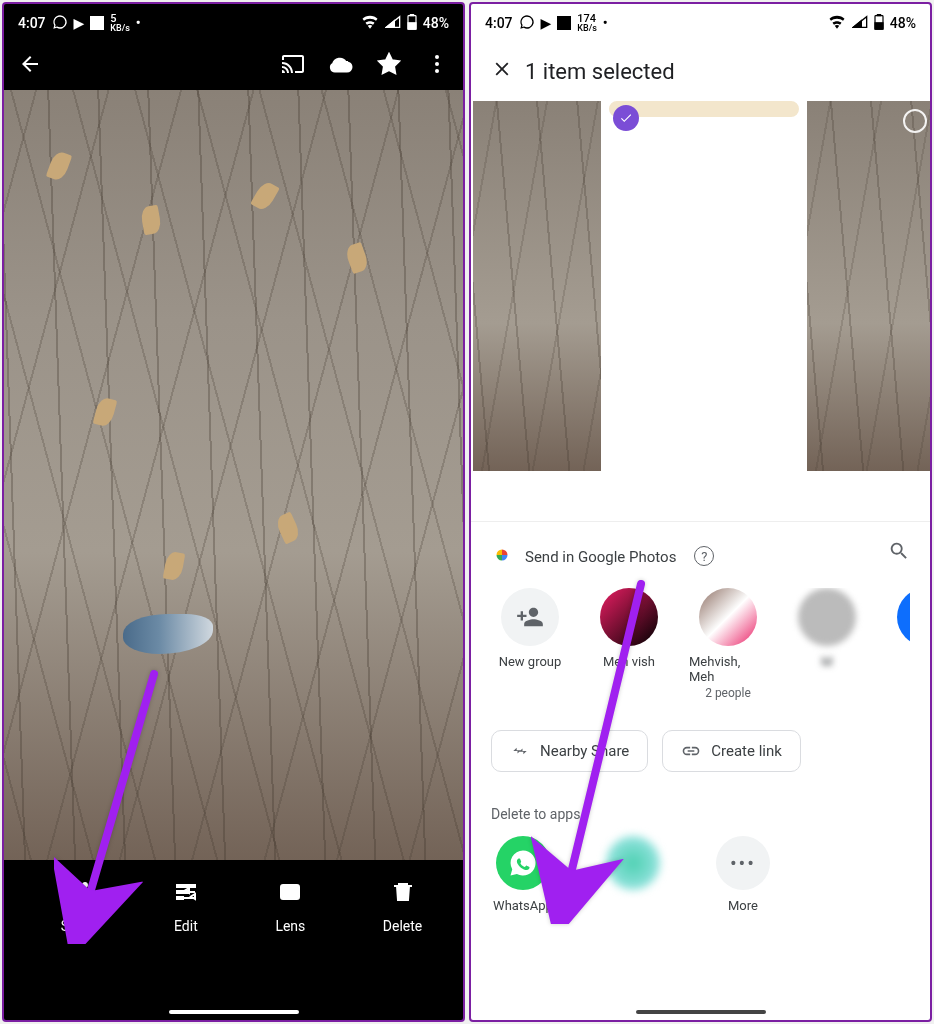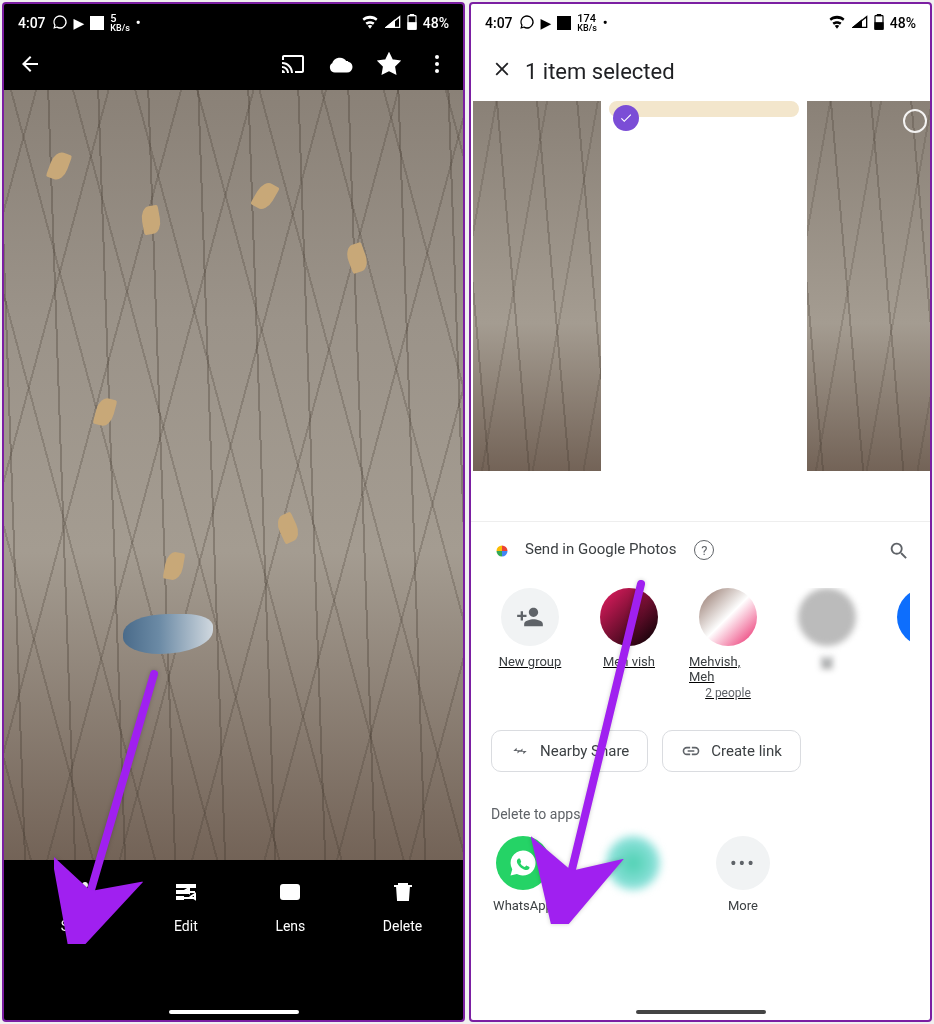--- a/index.html
+++ b/index.html
@@ -52,26 +52,26 @@
   repeating-linear-gradient(85deg, transparent 0 15px, rgba(60,50,40,0.25) 15px 17px, transparent 17px 40px),
   repeating-linear-gradient(100deg, transparent 0 22px, rgba(70,60,50,0.2) 22px 24px, transparent 24px 50px); }
 .thumb-1 { width: 128px; }
 .thumb-2 { width: 190px; border: 8px solid #f3e6cc; border-radius: 20px; }
 .thumb-3 { width: 128px; }
 .check-badge { position: absolute; top: 4px; left: 4px; width: 26px; height: 26px; background: #7b4dd6; border-radius: 50%; display: flex; align-items: center; justify-content: center; color: #fff; z-index: 2; }
 .circle-badge { position: absolute; top: 8px; right: 8px; width: 24px; height: 24px; border: 2px solid rgba(255,255,255,0.9); border-radius: 50%; z-index: 2; }
 
 
 .share-sheet { padding: 18px 20px 0; border-top: 1px solid #eee; margin-top: 50px; }
-.share-row { display: flex; align-items: flex-start; gap: 12px; font-size: 15px; color: #3c4043; }
+.share-row { display: flex; align-items: flex-end; gap: 12px; font-size: 15px; color: #3c4043; }
 .photos-logo { width: 22px; height: 22px; }
 .help-icon { margin-left: 6px; width: 20px; height: 20px; border: 1.5px solid #5f6368; border-radius: 50%; display: flex; align-items: center; justify-content: center; font-size: 13px; color: #5f6368; }
 .search-right { margin-left: auto; }
 
-.contacts-row { display: flex; gap: 21px; margin-top: 22px; overflow: hidden; text-decoration: underline; }
+.contacts-row { display: flex; gap: 21px; margin-top: 22px; overflow: hidden; }
 .contact { display: flex; flex-direction: column; align-items: center; width: 78px; font-size: 13px; color: #3c4043; flex-shrink: 0; }
 .avatar { width: 58px; height: 58px; border-radius: 50%; margin-bottom: 8px; display: flex; align-items: center; justify-content: center; font-size: 26px; }
 .avatar-new { background: #f1f3f4; color: #5f6368; }
 .avatar-1 { background: linear-gradient(135deg,#e91e63,#000); }
 .avatar-2 { background: linear-gradient(135deg,#8d6e63,#fff 50%,#e91e63); }
 .avatar-3 { background: #bbb; filter: blur(3px); }
 .avatar-4 { background: #0d6efd; color: #fff; font-weight: 500; }
 .subtext { font-size: 12px; color: #5f6368; margin-top: 2px; }
 
 .chip-row { display: flex; gap: 14px; margin-top: 30px; }

